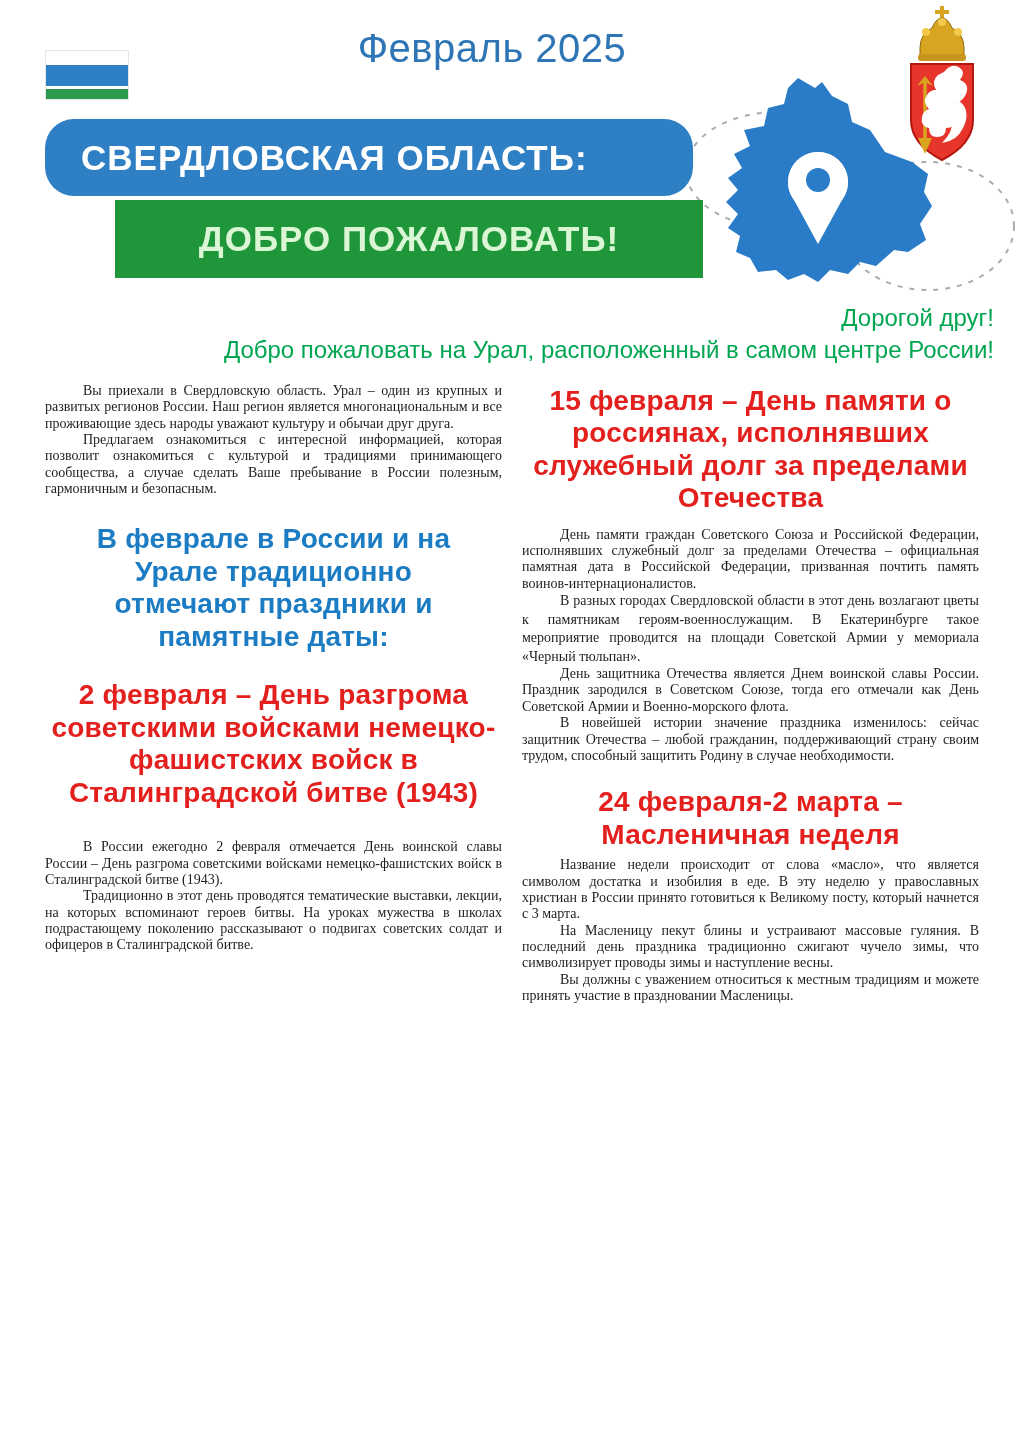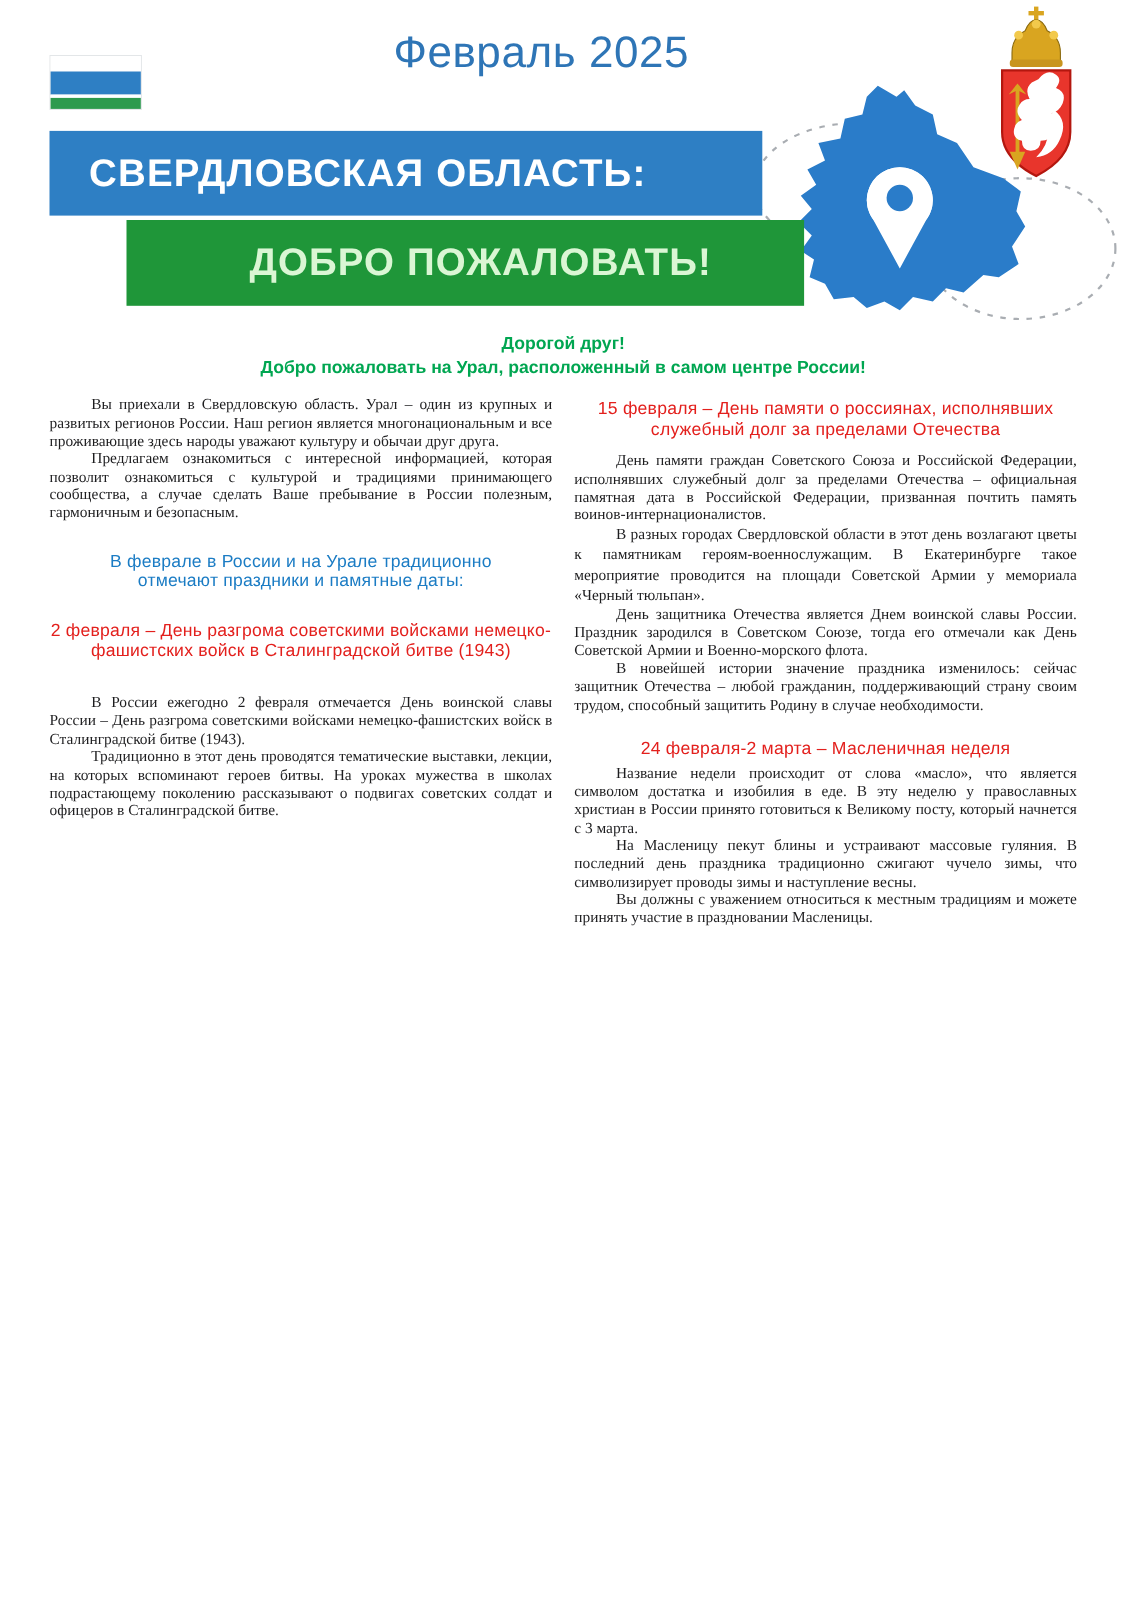--- a/index.html
+++ b/index.html
@@ -31,47 +31,47 @@
   .coa { position: absolute; left: 890px; top: 4px; }
 
   .map-illustration { position: absolute; left: 680px; top: 74px; }
 
   .banner {
     position: absolute; display: flex; align-items: center;
     font-weight: bold; font-size: 35px; letter-spacing: 1px;
   }
   .banner.blue {
     left: 45px; top: 119px; width: 648px; height: 77px;
-    background: #2e7fc4; color: #ffffff; padding-left: 36px; box-sizing: border-box;
+    background: #2e7fc4; color: #ffffff; padding-left: 36px; box-sizing: border-box; border-radius: 29px;
   }
   .banner.green {
     left: 115px; top: 200px; width: 588px; height: 78px;
-    background: #1f9639; color: #daf6d4; justify-content: center; padding-left: 28px;
+    background: #1f9639; color: #daf6d4; justify-content: center;
   }
 
   
   .greeting {
-    text-align: center; color: #00a651; font-weight: bold;
-    font-size: 16px; line-height: 1.35; margin: 6px 30px 16px 30px;
+    text-align: right; color: #00a651; font-weight: normal;
+    font-size: 24px; line-height: 1.35; margin: 6px 30px 16px 30px;
   }
 
   
   .columns {
     display: flex; gap: 20px; padding: 0 45px; align-items: flex-start;
   }
   .col { flex: 1; min-width: 0; }
 
   p.body {
     font-family: "Liberation Serif", serif;
     font-size: 14px; line-height: 1.17; color: #1d1d1f;
     text-align: justify; text-indent: 38px; margin: 0;
   }
 
   h3 {
-    font-size: 16px; line-height: 1.16; font-weight: normal;
+    font-size: 28px; line-height: 1.16; font-weight: bold;
     text-align: center; letter-spacing: 0.2px; margin: 0 auto;
   }
   .h-blue { color: #1b7cc4; max-width: 420px; margin-top: 26px; margin-bottom: 26px; }
   .h-red  { color: #e3201d; }
 
   .left .h-red { max-width: 460px; margin-bottom: 30px; }
   .right .h-red.first { margin-top: 2px; margin-bottom: 12px; max-width: 450px; }
   .right .h-red.mid   { margin-top: 24px; margin-bottom: 18px; }
   .right .h-red.last  { margin-top: 22px; margin-bottom: 6px; max-width: 470px; }
 

